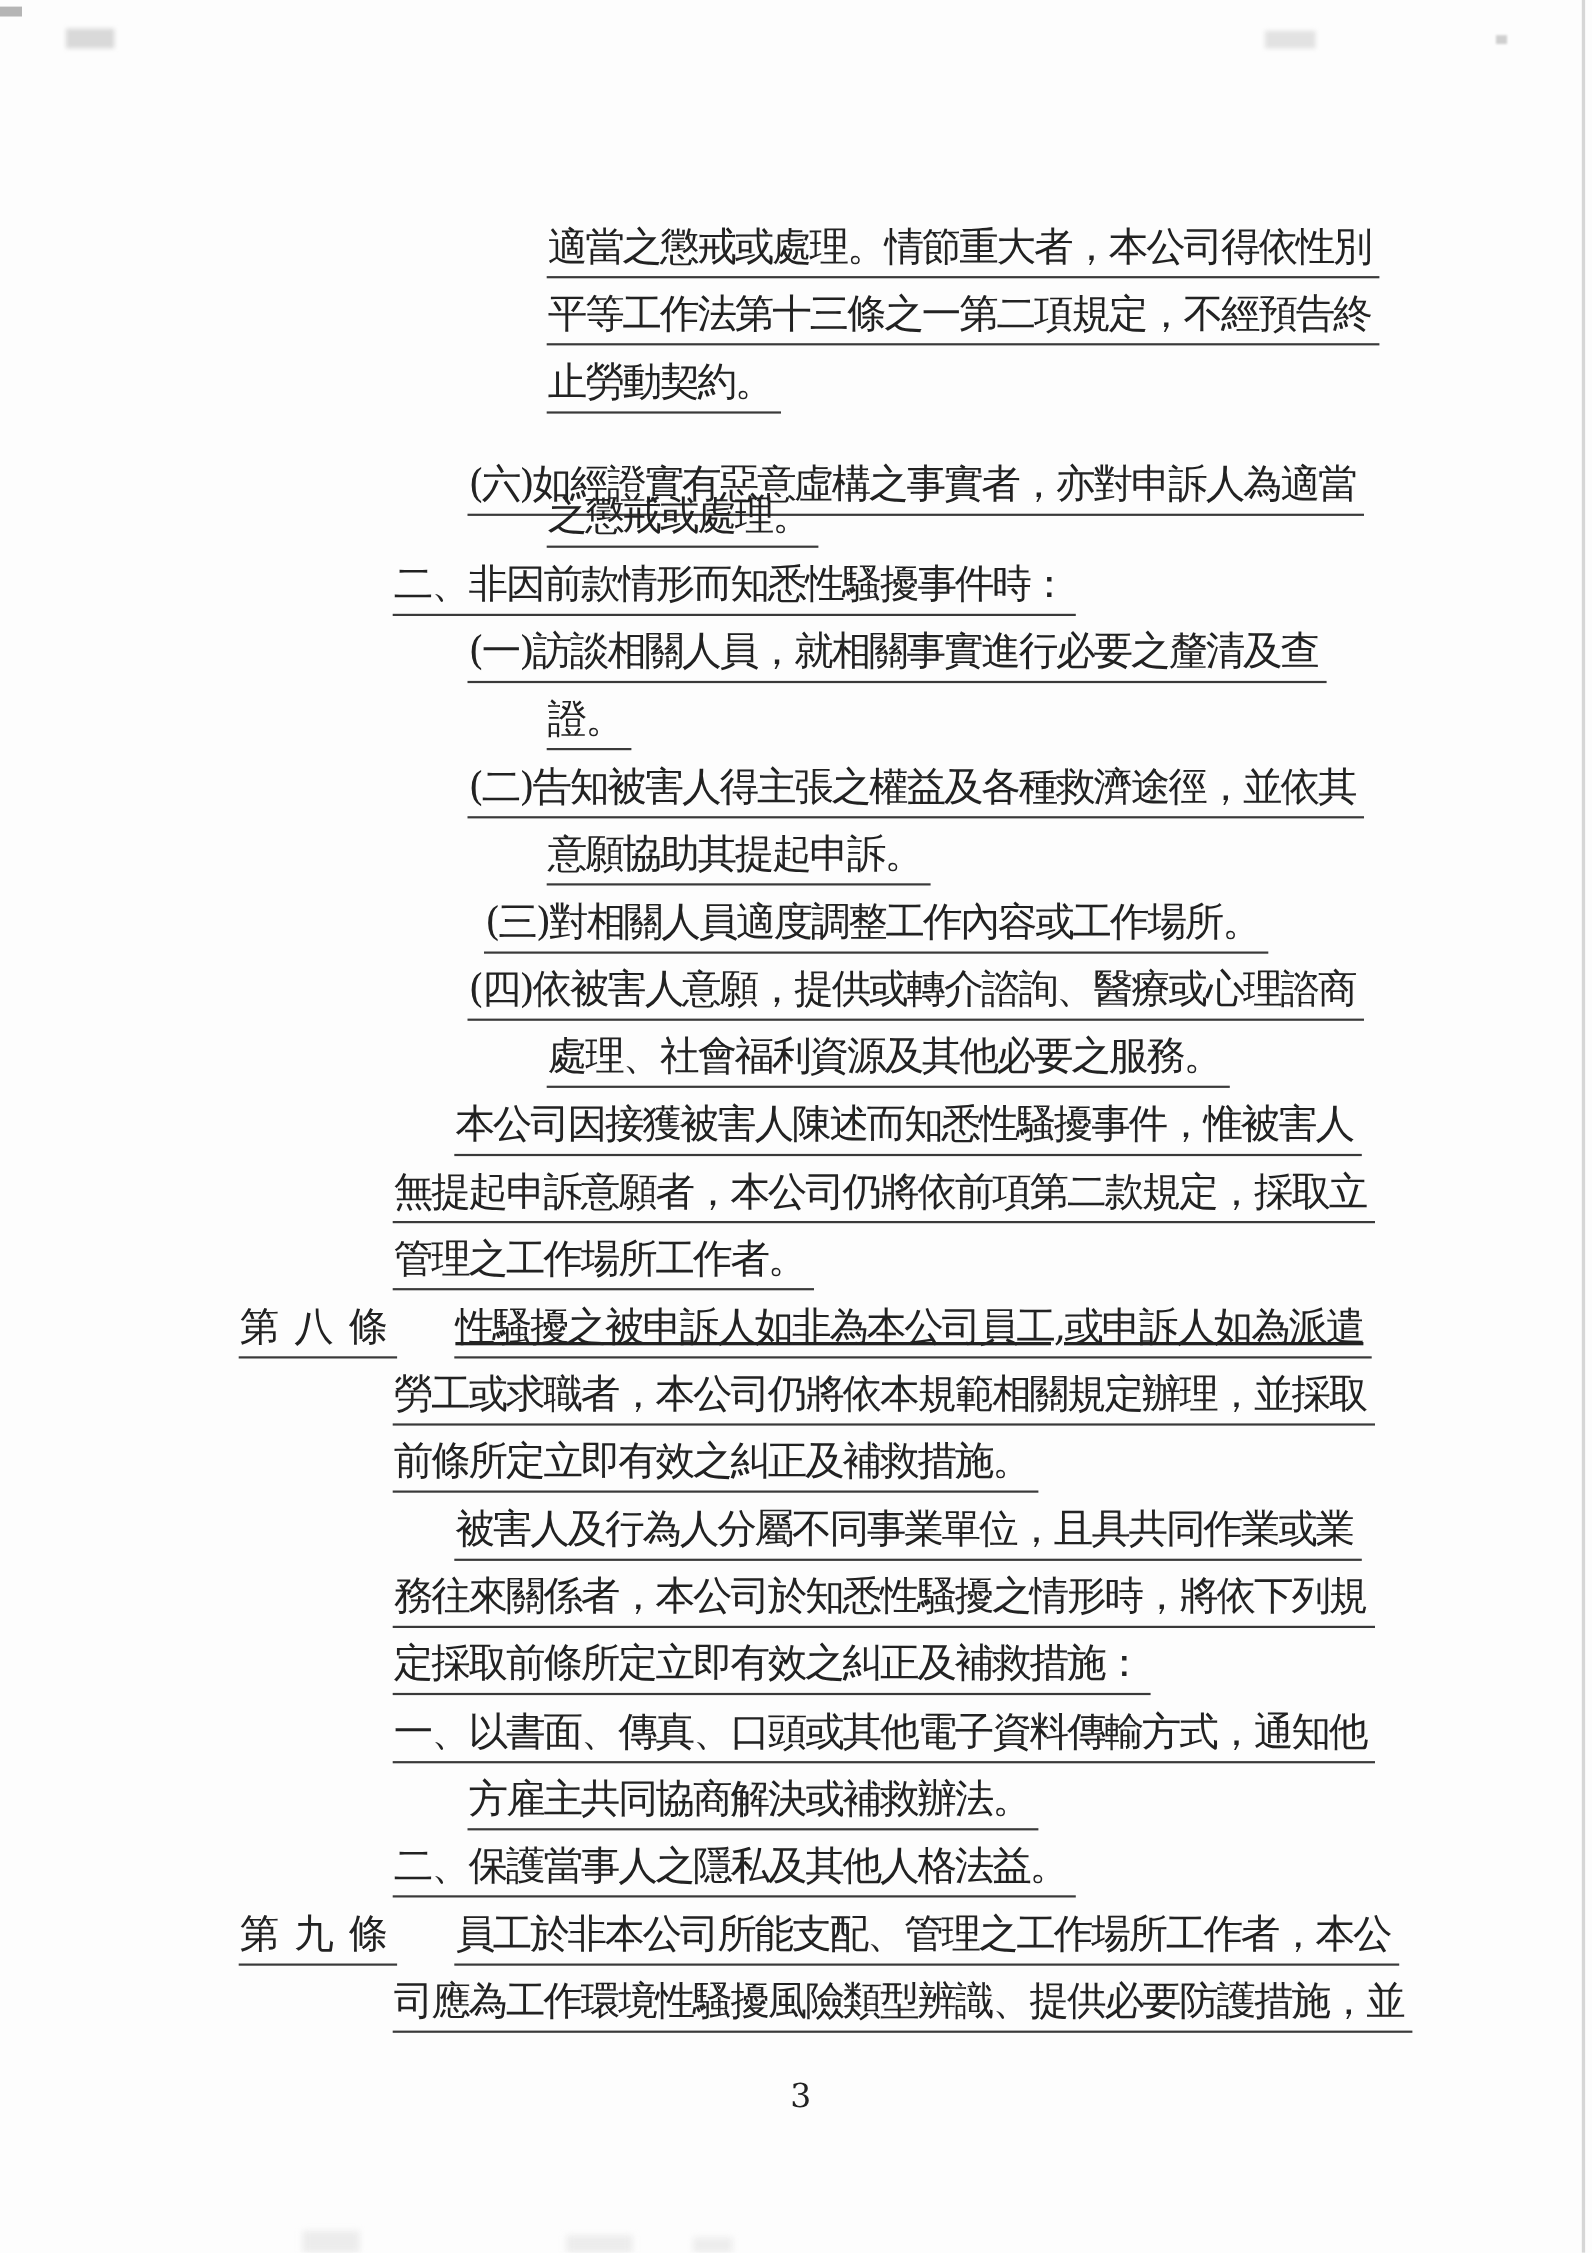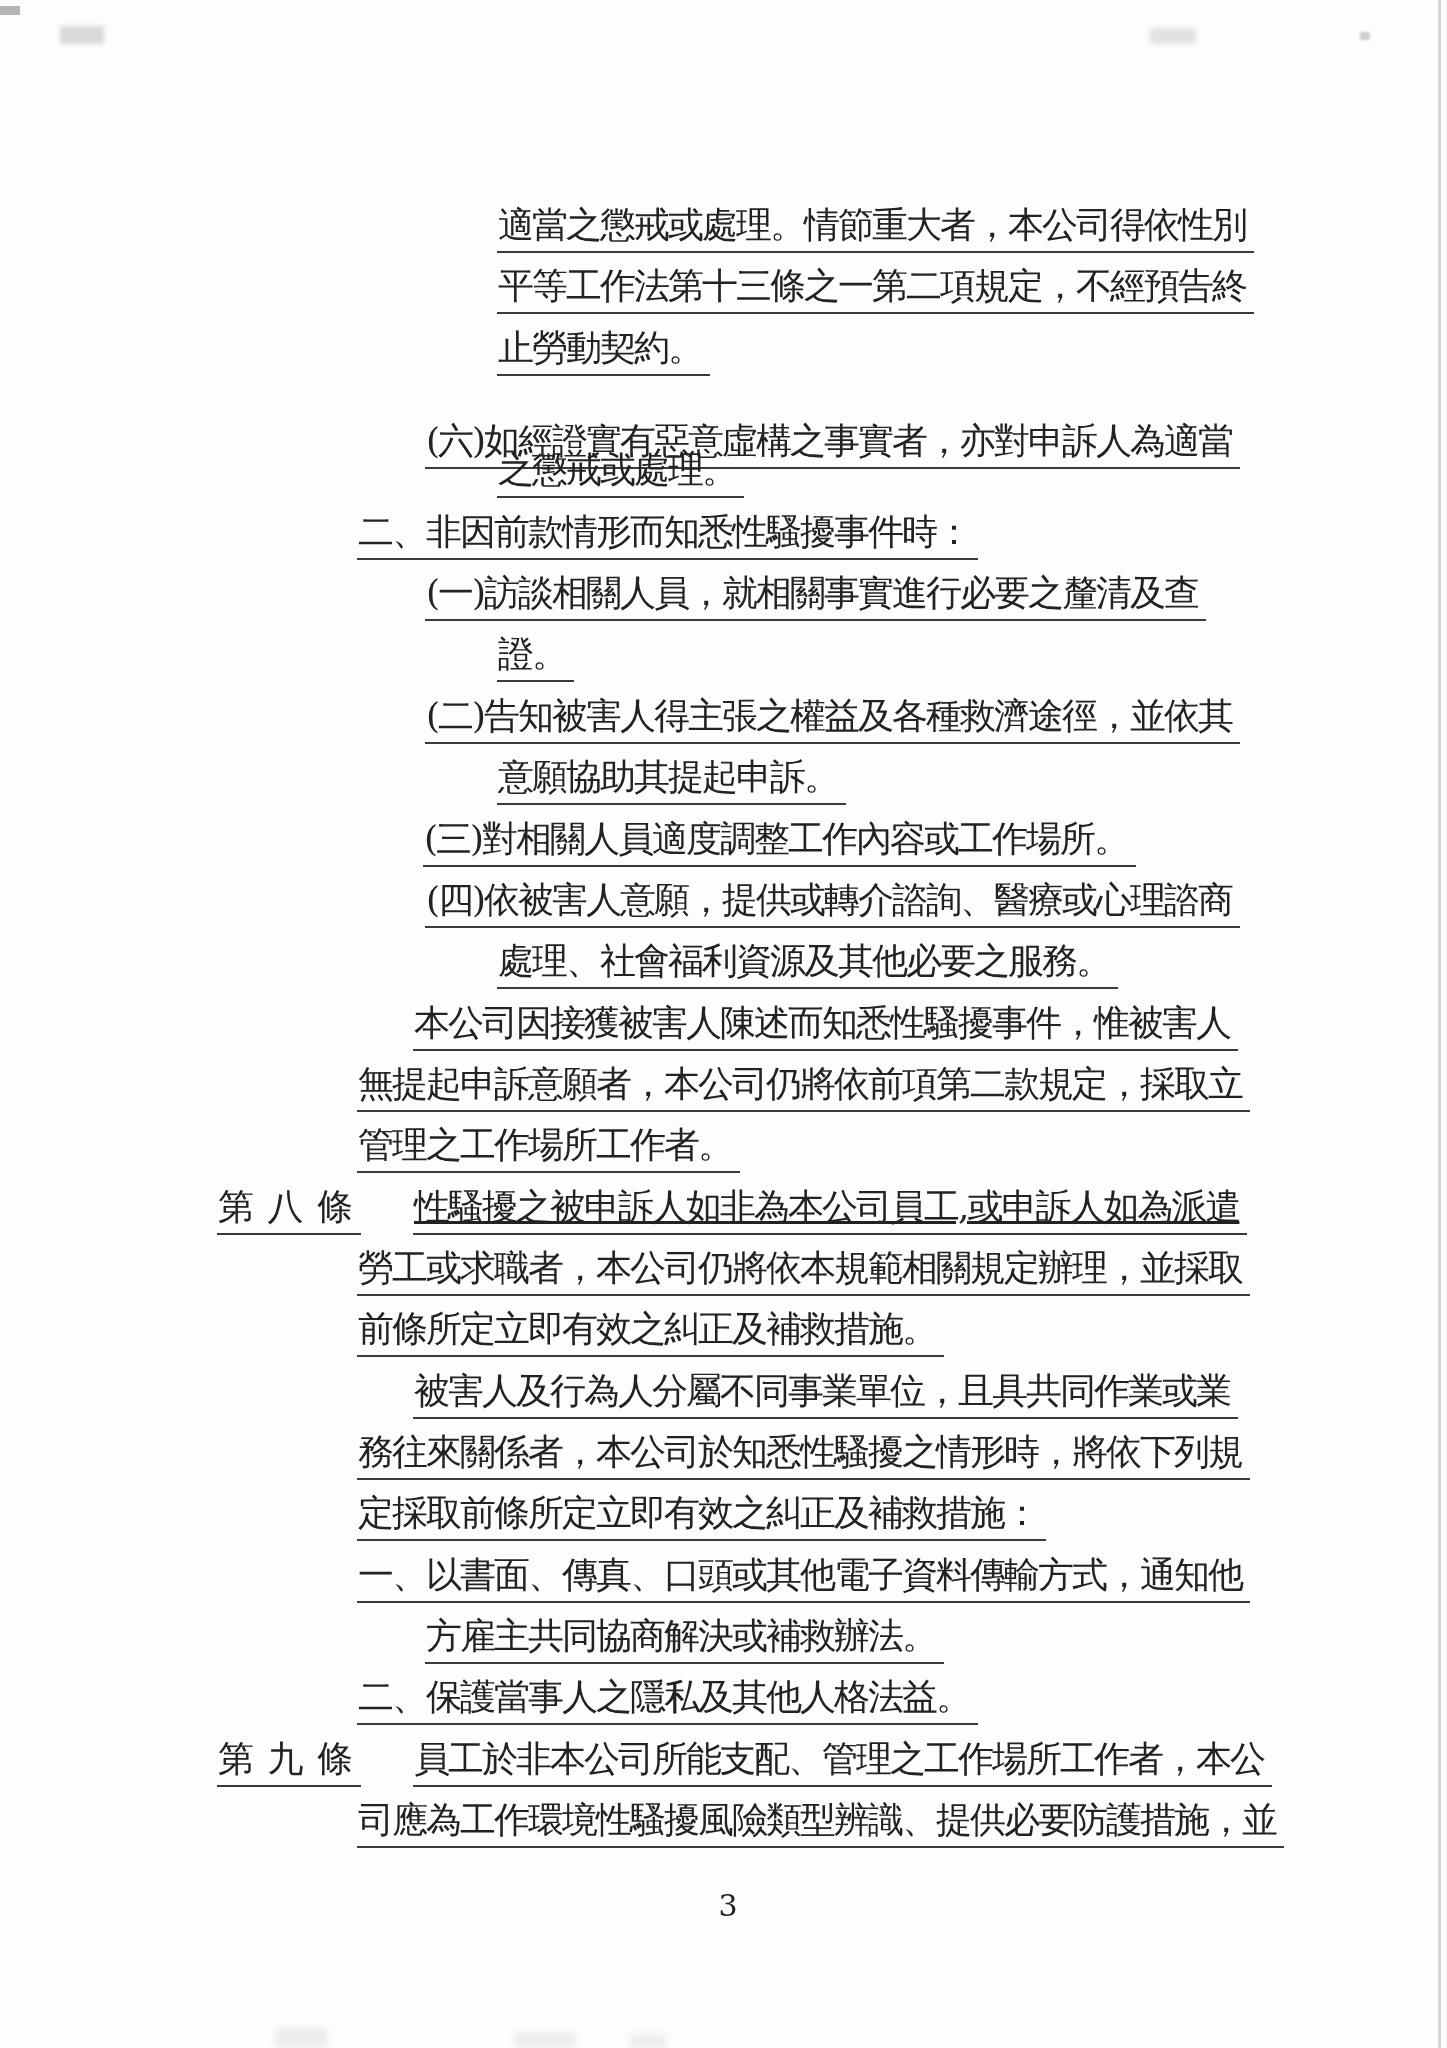--- a/index.html
+++ b/index.html
@@ -60,21 +60,21 @@
       <div class="line" style="top: 636px;">
         <span class="txt" style="left: 497px;">證。</span>
       </div>
       <div class="line" style="top: 698px;">
         <span class="txt" style="left: 425px;">(二)告知被害人得主張之權益及各種救濟途徑，並依其</span>
       </div>
       <div class="line" style="top: 759px;">
         <span class="txt" style="left: 497px;">意願協助其提起申訴。</span>
       </div>
       <div class="line" style="top: 821px;">
-        <span class="txt" style="left: 423px;">(三)對相關人員適度調整工作內容或工作場所。</span>
+        <span class="txt" style="left: 440px;">(三)對相關人員適度調整工作內容或工作場所。</span>
       </div>
       <div class="line" style="top: 882px;">
         <span class="txt" style="left: 425px;">(四)依被害人意願，提供或轉介諮詢、醫療或心理諮商</span>
       </div>
       <div class="line" style="top: 943px;">
         <span class="txt" style="left: 497px;">處理、社會福利資源及其他必要之服務。</span>
       </div>
       <div class="line" style="top: 1005px;">
         <span class="txt" style="left: 413px;">本公司因接獲被害人陳述而知悉性騷擾事件，惟被害人</span>
       </div>

